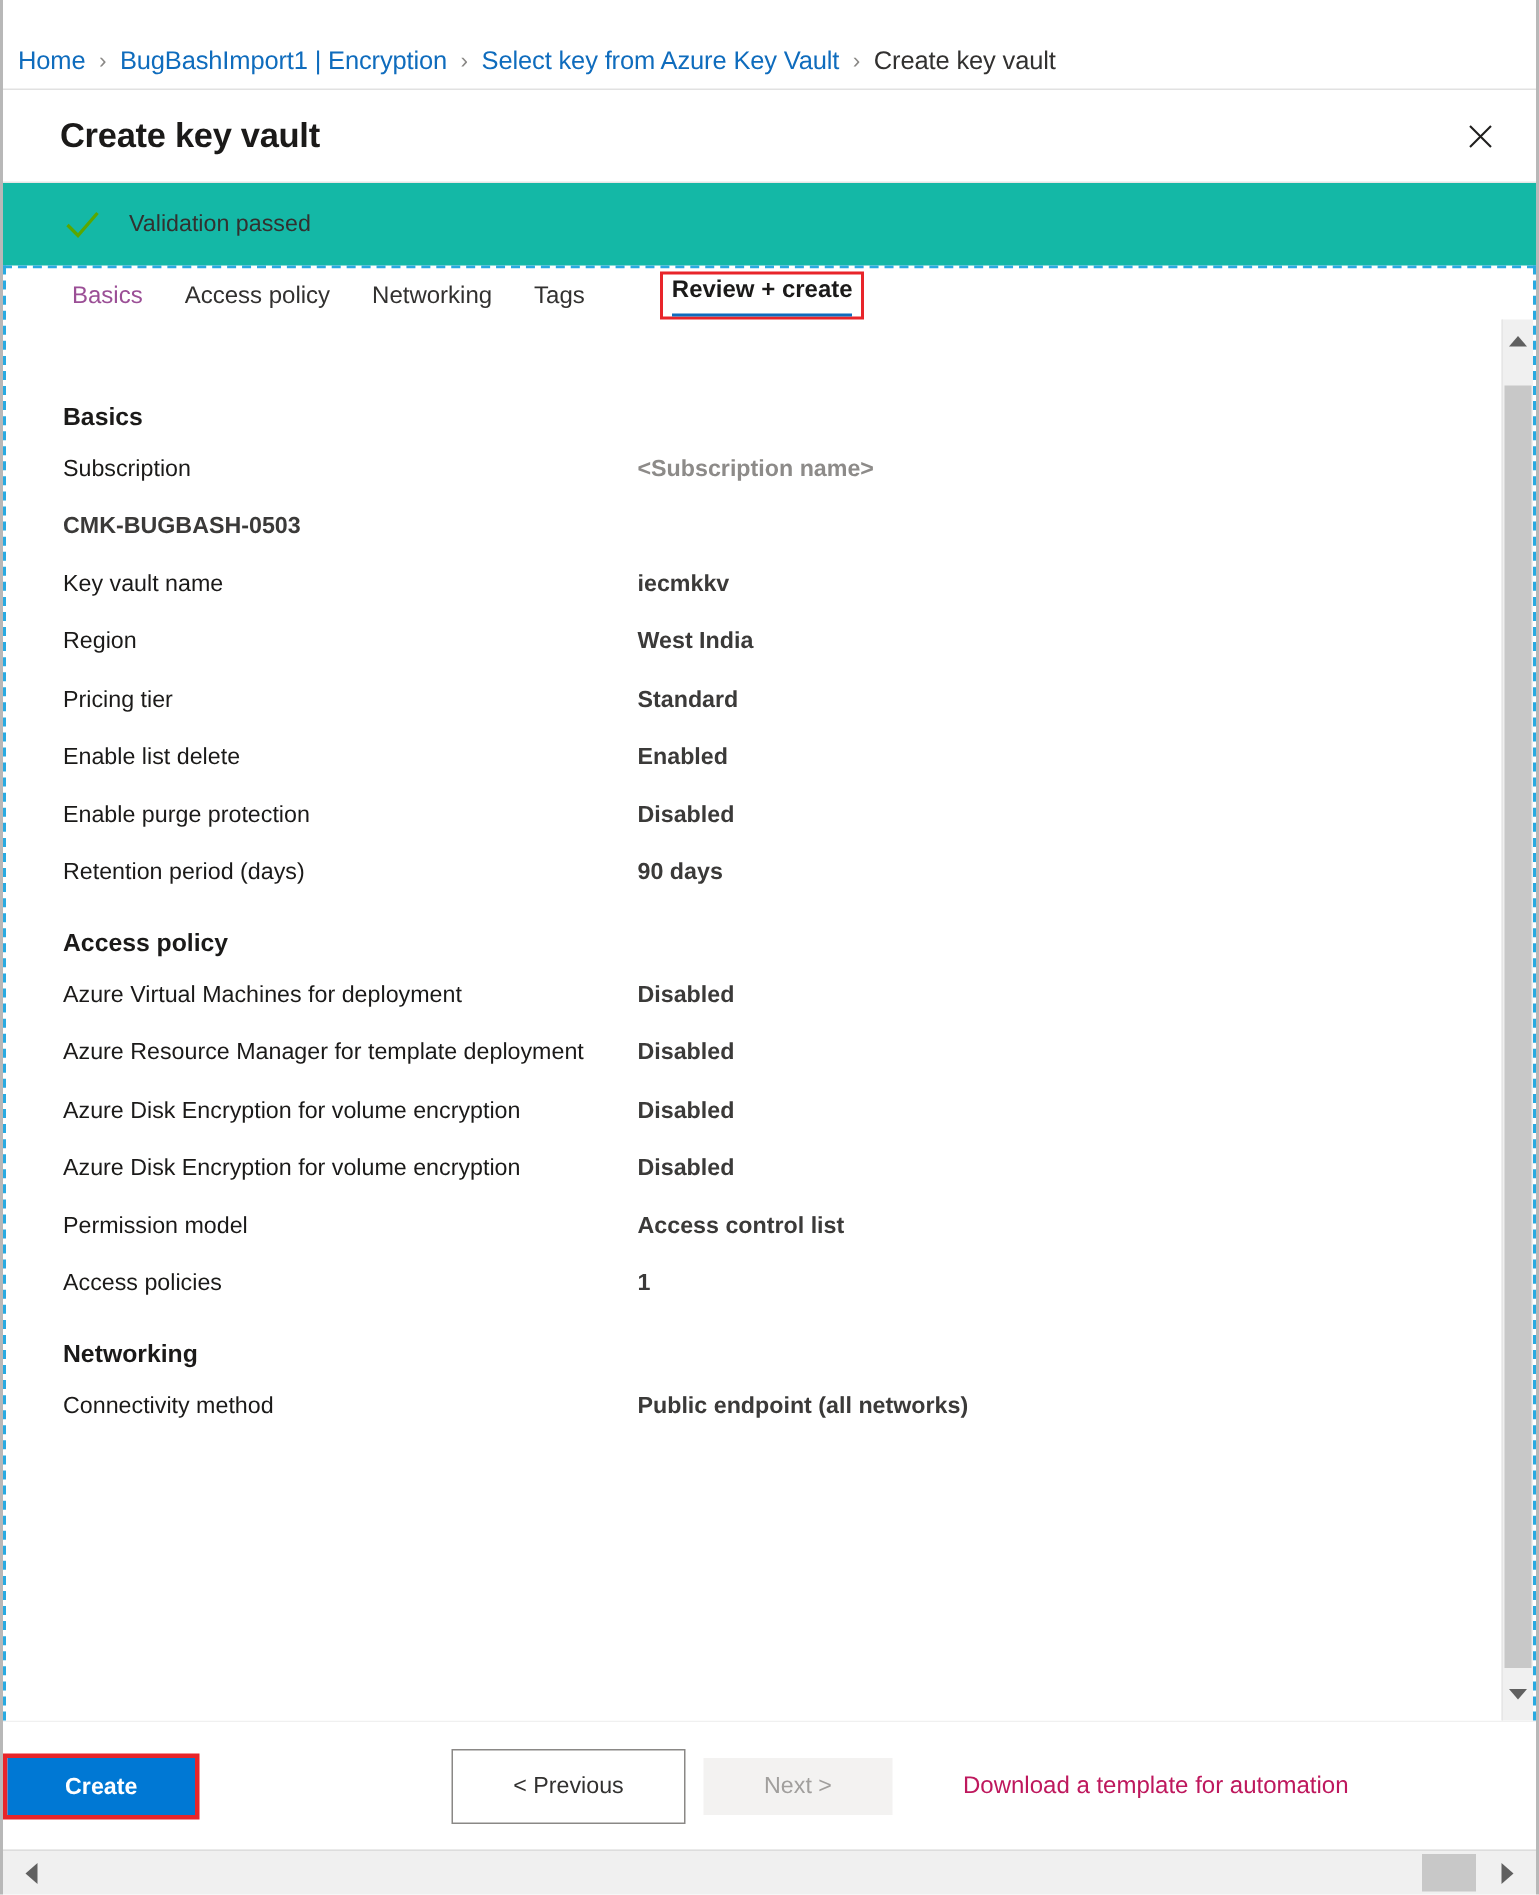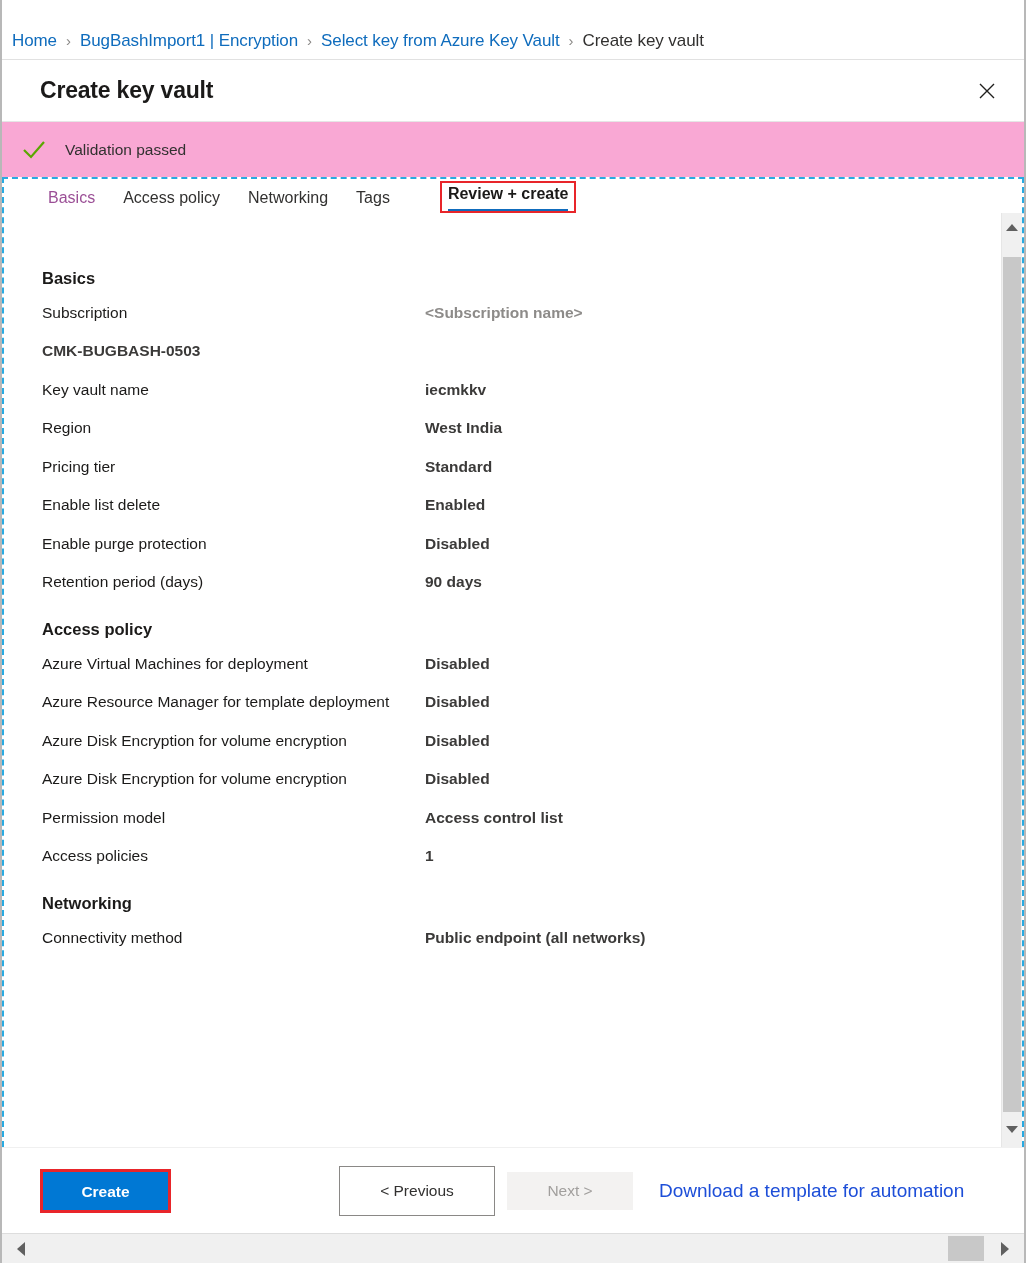--- a/index.html
+++ b/index.html
@@ -83,24 +83,24 @@
     align-items: center;
     justify-content: center;
     cursor: pointer;
     color: #323130;
   }
   .close-btn svg { display: block; }
 
   
   .validation-banner {
     flex: 0 0 55px;
-    background: #f9a8d4;
-    display: flex;
-    align-items: center;
-    padding-left: 19px;
+    background: #14b8a6;
+    display: flex;
+    align-items: center;
+    padding-left: 40px;
     box-sizing: border-box;
   }
   .check-icon {
     width: 26px; height: 26px;
     margin-right: 18px;
     flex: 0 0 26px;
   }
   .banner-text {
     font-size: 15.5px;
     color: #323130;
@@ -235,21 +235,20 @@
     height: 855px;
     background: #c8c8c8;
     cursor: pointer;
   }
 
   
   .footer {
     flex: 0 0 86px;
     display: flex;
     align-items: center;
-    padding-left: 38px;
     box-sizing: border-box;
     background: #ffffff;
     border-top: 1px solid #f0f0f0;
   }
   .create-wrap {
     border: 3px solid #e8252a;
     padding: 0;
     display: inline-block;
     line-height: 0;
   }
@@ -287,23 +286,23 @@
     height: 38px;
     line-height: 38px;
     padding: 0 20px;
     min-width: 126px;
     text-align: center;
     cursor: default;
   }
   .spacer-prev { width: 168px; }
   .spacer-next { width: 12px; }
   .template-link {
-    color: #1d4ed8;
-    font-size: 19px;
-    margin-left: 26px;
+    color: #be185d;
+    font-size: 16px;
+    margin-left: 47px;
     cursor: pointer;
     white-space: nowrap;
   }
 
   
   .hscrollbar {
     flex: 0 0 29px;
     height: 29px;
     background: #f0f0f0;
     border-top: 1px solid #dddddd;

